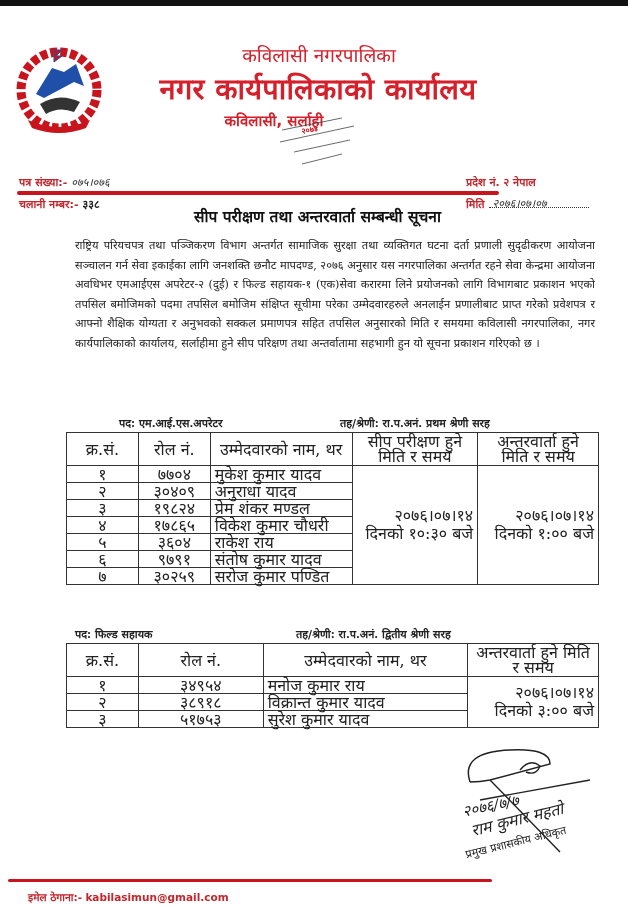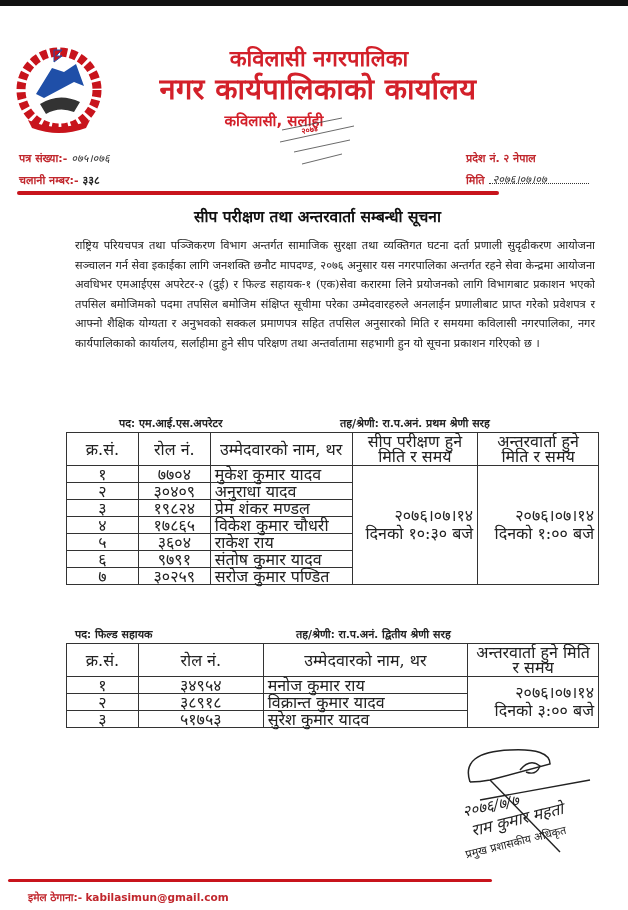--- a/index.html
+++ b/index.html
@@ -3,28 +3,28 @@
 <meta charset="utf-8">
 <style>
   html, body { margin: 0; padding: 0; }
   body {
     width: 628px; height: 910px; background: #ffffff; position: relative; overflow: hidden;
     font-family: "DejaVu Serif", serif; color: #1a1a1a;
   }
   .topbar { position: absolute; left: 0; top: 0; width: 628px; height: 6px; background: #111; }
   .emblem { position: absolute; left: 14px; top: 42px; width: 90px; height: 92px; }
   .hdr-line1 { position: absolute; left: 0; width: 628px; top: 42px; text-align: center; padding-left: 10px; box-sizing: border-box;
-    font-family: "DejaVu Sans", sans-serif; font-weight: bold; color: #d3202a; font-size: 22px; }
+    font-family: "DejaVu Sans", sans-serif; font-weight: normal; color: #d3202a; font-size: 19px; }
   .hdr-line2 { position: absolute; left: 0; width: 628px; top: 68px; text-align: center; padding-left: 8px; box-sizing: border-box;
     font-family: "DejaVu Sans", sans-serif; font-weight: bold; color: #d3202a; font-size: 29px; letter-spacing: 0.3px; }
   .hdr-line3 { position: absolute; left: 0; width: 520px; top: 110px; text-align: center; padding-left: 28px; box-sizing: border-box;
     font-family: "DejaVu Sans", sans-serif; font-weight: bold; color: #d3202a; font-size: 15px; }
   .stamp { position: absolute; left: 262px; top: 112px; width: 110px; height: 62px; }
   .stamp svg { width: 100%; height: 100%; }
-  .meta { position: absolute; font-family: "DejaVu Sans", sans-serif; font-weight: bold; color: #c1272d; font-size: 11px; }
+  .meta { position: absolute; font-family: "DejaVu Sans", sans-serif; font-weight: bold; color: #c1272d; font-size: 11px; margin-top: 24px; }
   .meta .hand { font-family: "DejaVu Serif", serif; font-style: italic; font-weight: normal; color: #333; font-size: 11px; margin-left: 4px; }
   .dots { display: inline-block; border-bottom: 1px dotted #333; width: 100px; margin-left: 4px; position: relative; }
   .dots span { position: absolute; left: 4px; top: -12px; font-family: "DejaVu Serif", serif; font-style: italic; font-weight: normal; color: #333; font-size: 11px; white-space: nowrap; }
   .redrule { position: absolute; left: 17px; top: 191px; width: 482px; height: 4px; background: #c8141c; border-radius: 2px; }
   .redrule-foot { position: absolute; left: 8px; top: 879px; width: 484px; height: 3px; background: #c8141c; border-radius: 2px; }
   .title { position: absolute; left: 0; top: 205px; width: 628px; text-align: center; padding-left: 7px; box-sizing: border-box;
     font-family: "DejaVu Serif", serif; font-weight: bold; font-size: 15.5px; color: #111; }
   .body-text { position: absolute; left: 75px; top: 236px; width: 520px; font-size: 11.2px; line-height: 19.6px; text-align: justify; color: #222; }
   .post-row { position: absolute; left: 75px; width: 540px; font-size: 11px; font-weight: bold; color: #222; }
   .post-row .tah { position: absolute; left: 221px; }

